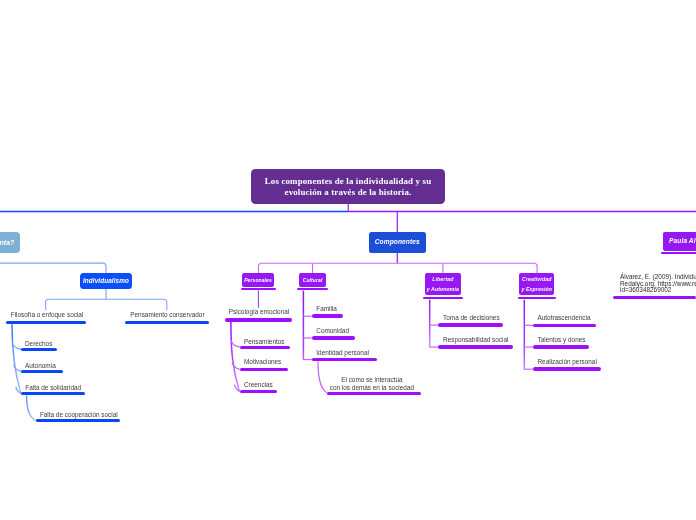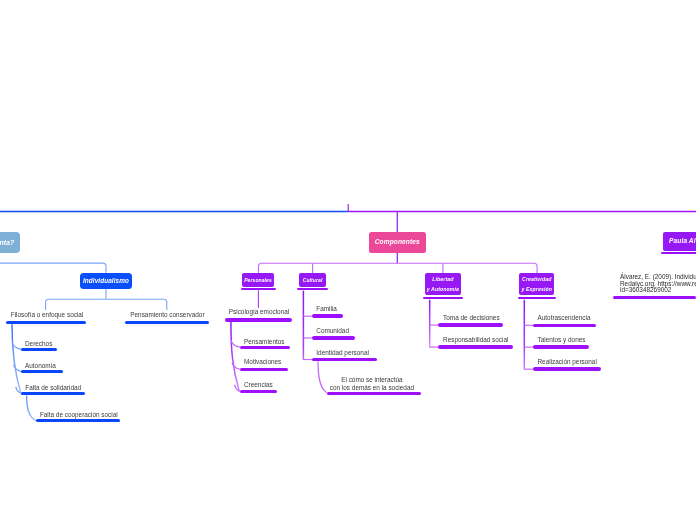--- a/index.html
+++ b/index.html
@@ -7,21 +7,21 @@
   #stage{position:absolute;left:0;top:0;width:696px;height:520px;}
   svg#links{position:absolute;left:0;top:0;width:696px;height:520px;}
 
   .rootnode{position:absolute;left:251px;top:169px;width:194px;height:35px;background:#632d92;border-radius:4.5px;
      display:flex;align-items:center;justify-content:center;text-align:center;}
   .rootnode span{font-family:"Liberation Serif",serif;font-weight:bold;font-size:8.9px;color:#ffffff;
      line-height:11px;letter-spacing:0.15px;white-space:pre;}
 
   .pill{position:absolute;box-sizing:border-box;display:flex;align-items:center;justify-content:center;text-align:center;}
   .pill span{font-style:italic;font-weight:bold;color:#ffffff;white-space:pre;display:inline-block;transform:scaleY(1.15);letter-spacing:0.1px;}
-  .pill.lilac{background:#ec4899;border-radius:2.5px;}
+  .pill.lilac{background:#1d4ed8;border-radius:2.5px;}
   .pill.blue{background:#0b4ffb;border-radius:3.5px;}
   .pill.purple{background:#9618f5;border-radius:2px;}
   .pill.sky{background:#7eb0d6;border-radius:4px;}
   .pillbar{position:absolute;background:#9c0ffc;height:2.3px;border-radius:1.5px;}
 
   .item{position:absolute;}
   .item .t{position:absolute;white-space:pre;font-size:6.4px;color:#3a3a3a;line-height:8.6px;}
   .item .b{position:absolute;height:3.3px;border-radius:2px;}
   .refblock{position:absolute;left:0;top:0;}
   .ref{position:absolute;white-space:pre;font-size:6.4px;color:#2b2b2b;line-height:6.9px;}
@@ -104,20 +104,24 @@
     <path d="M429.7 325.1 H438.8" stroke="#c469fb" stroke-width="1.2"></path>
     <path d="M429.7 347.1 H438.8" stroke="#c469fb" stroke-width="1.2"></path>
 
     <path d="M524.3 299.7 V369.5" stroke="url(#gTrunkC)" stroke-width="1.5"></path>
     <path d="M524.3 325.3 H533.4" stroke="#c469fb" stroke-width="1.2"></path>
     <path d="M524.3 347.1 H533.4" stroke="#c469fb" stroke-width="1.2"></path>
     <path d="M524.3 369.2 H533.4" stroke="#c469fb" stroke-width="1.2"></path>
   </g>
 </svg>
 
+<div class="rootnode">
+  <span>Los componentes de la individualidad y su
+evolución a través de la historia.</span>
+</div>
 
   <div class="pill sky" style="left:-90.5px;top:232.3px;width:110.5px;height:20.7px">
       <span style="font-size:6.80px;line-height:9.0px">¿Qué es y cómo se presenta?</span>
     </div>
   <div class="pill blue" style="left:80.0px;top:272.7px;width:52.0px;height:16.3px">
       <span style="font-size:6.40px;line-height:8.0px">Individualismo</span>
     </div>
   <div class="pill lilac" style="left:369.0px;top:232.0px;width:56.5px;height:20.6px">
       <span style="font-size:6.60px;line-height:8.0px">Componentes</span>
     </div>

